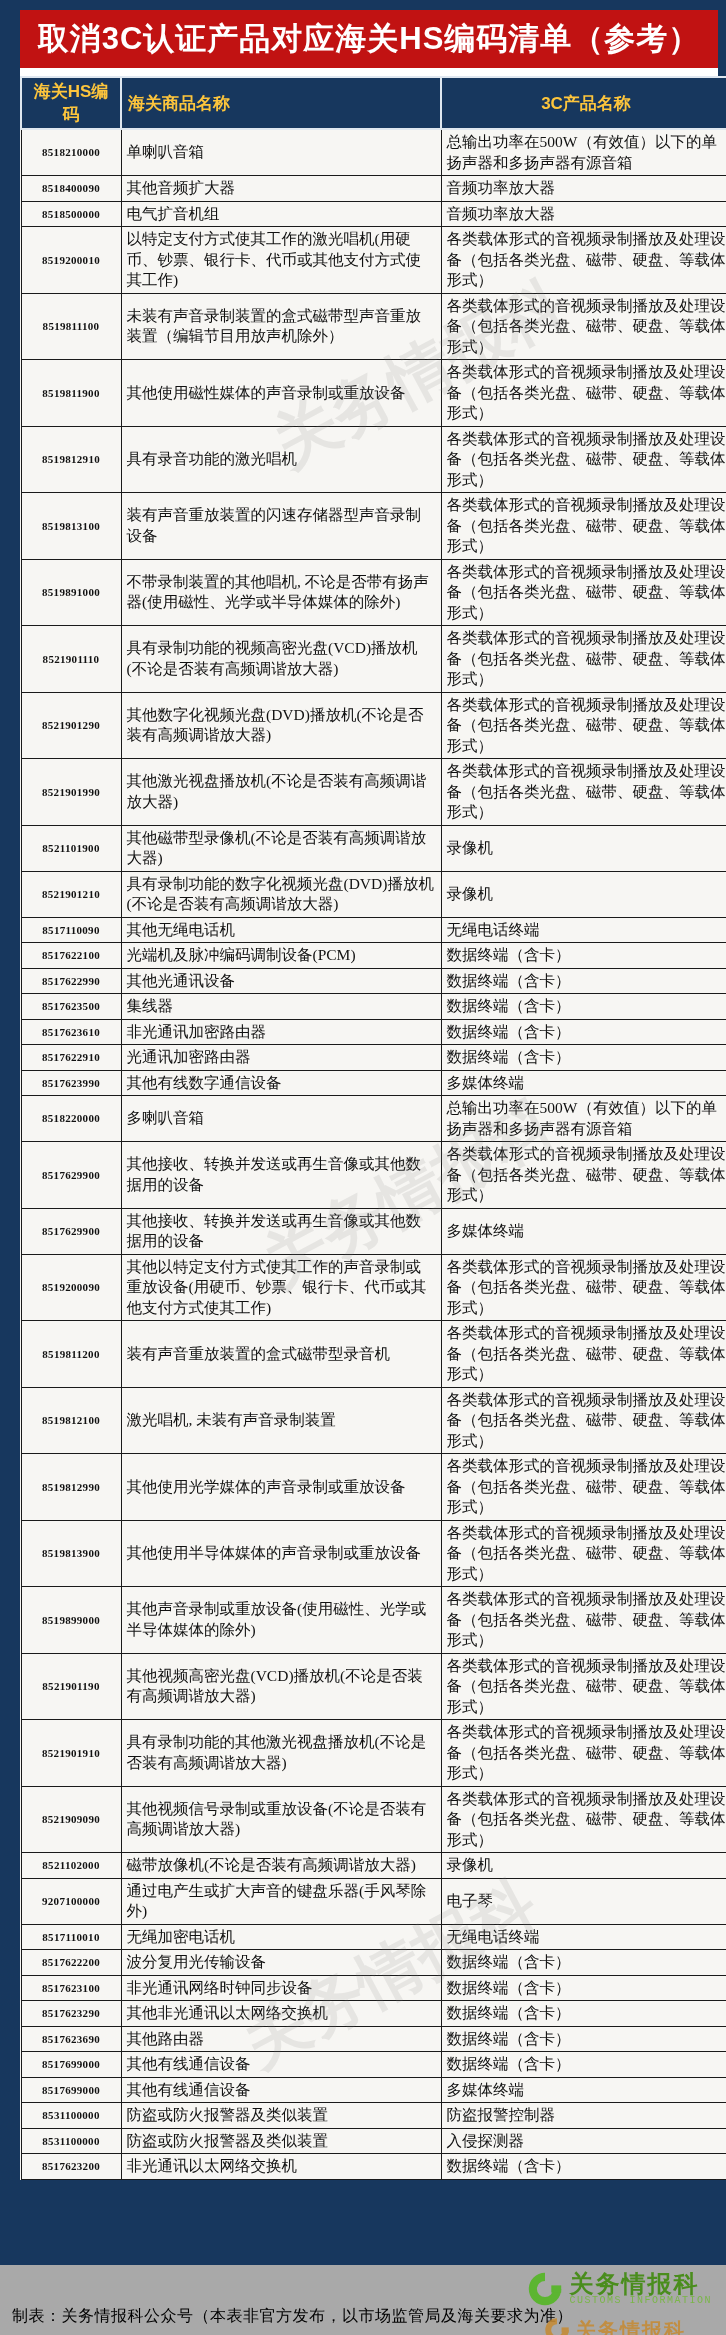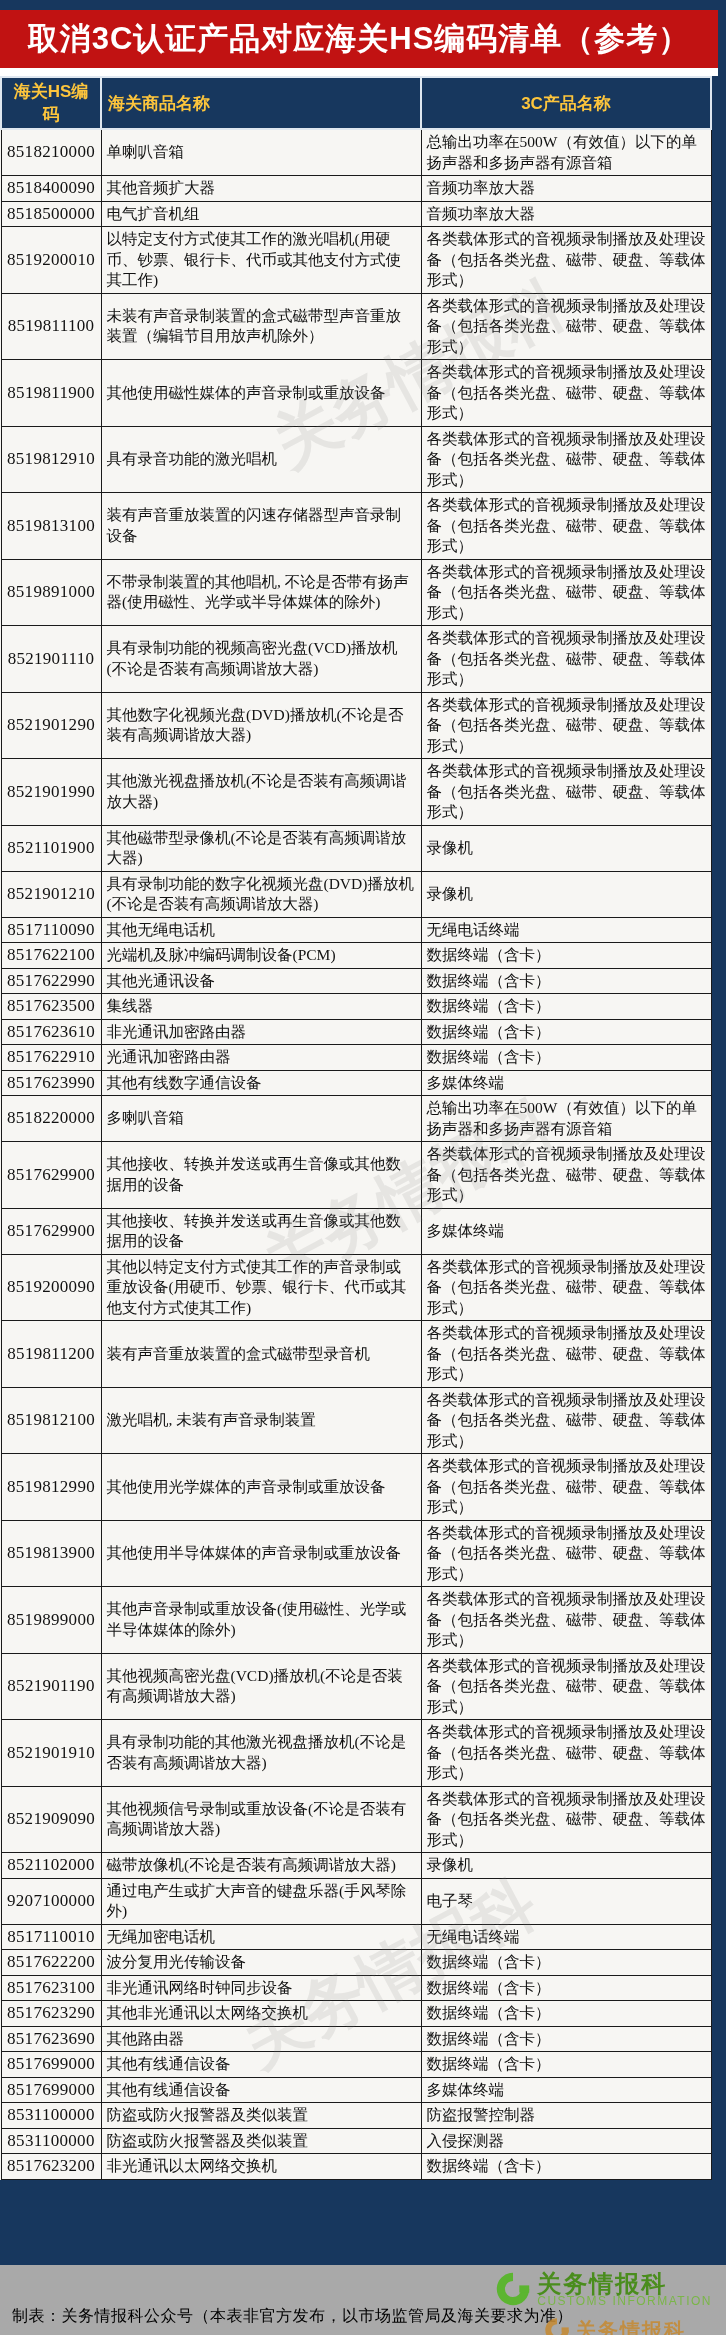--- a/index.html
+++ b/index.html
@@ -5,21 +5,21 @@
   html,body{margin:0;padding:0;}
   body{
     width:726px;height:2335px;
     background:#17375e;
     overflow:hidden;
     position:relative;
     display:flex;flex-direction:column;
     font-family:"Liberation Sans", sans-serif;
   }
   .content{
-    padding:10px 8px 0 0;
+    padding:10px 8px 0 20px;
     display:flex;flex-direction:column;
     background:#17375e;
   }
   .title-bar{
     background:#c11212;
     color:#ffffff;
     height:58px;
     display:flex;align-items:center;justify-content:center;
     font-weight:bold;font-size:31px;letter-spacing:1px;
     font-family:"Liberation Sans","DejaVu Sans",sans-serif;
@@ -41,21 +41,21 @@
   th.h1{text-align:left;}
   th.h2{text-align:center;margin-left:37px;}
   td{
     border:1px solid #1a1a1a;
     font-family:"Liberation Serif","DejaVu Serif",serif;
     font-size:15.5px;line-height:20.5px;color:#111;
     padding:2px 5px;vertical-align:middle;
     word-break:break-all;
   }
   td.c0{
-    font-weight:normal;text-align:center;font-size:17px;
+    font-weight:bold;text-align:center;font-size:11px;
     letter-spacing:0.3px;
   }
   td.c1,td.c2{text-align:left;}
   .footer{
     margin-top:auto;
     height:70px;background:#a9a9a9;
     position:relative;overflow:hidden;
     flex:0 0 auto;
   }
   .footer-note{
@@ -66,22 +66,22 @@
   .logo{
     position:absolute;right:14px;top:6px;
     display:flex;align-items:center;gap:6px;
   }
   .logo-icon{width:36px;height:36px;display:block;}
   .logo-cn{
     color:#4a8d1d;font-weight:bold;font-size:24px;letter-spacing:2px;
     font-family:"Liberation Sans","DejaVu Sans",sans-serif;line-height:24px;
   }
   .logo-en{
-    color:#7ab648;font-size:12px;letter-spacing:1.5px;line-height:10px;
-    font-family:Liberation Sans, sans-serif;
+    color:#7ab648;font-size:10px;letter-spacing:1.5px;line-height:10px;
+    font-family:Liberation Mono, monospace;
   }
   .logo-partial{
     position:absolute;right:40px;top:52px;
     display:flex;align-items:center;gap:6px;opacity:0.8;
   }
   .logo-partial .logo-icon{width:26px;height:26px;}
   .logo-partial .logo-cn{color:#c8882a;font-size:20px;}
   .watermark{
     position:absolute;
     color:rgba(130,130,130,0.14);

